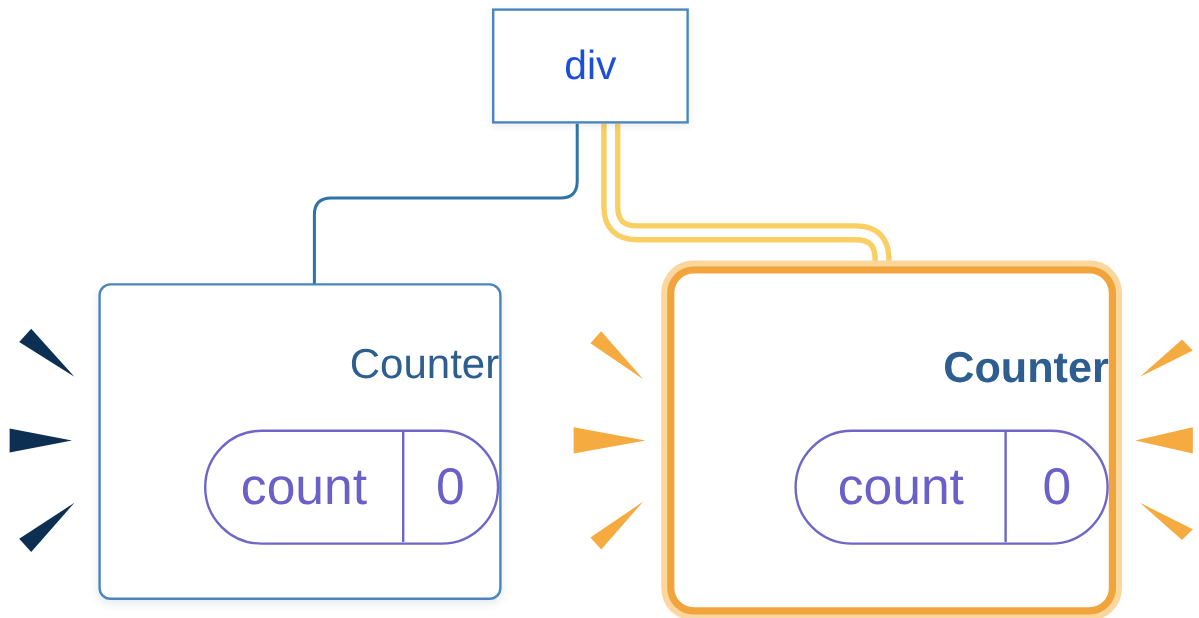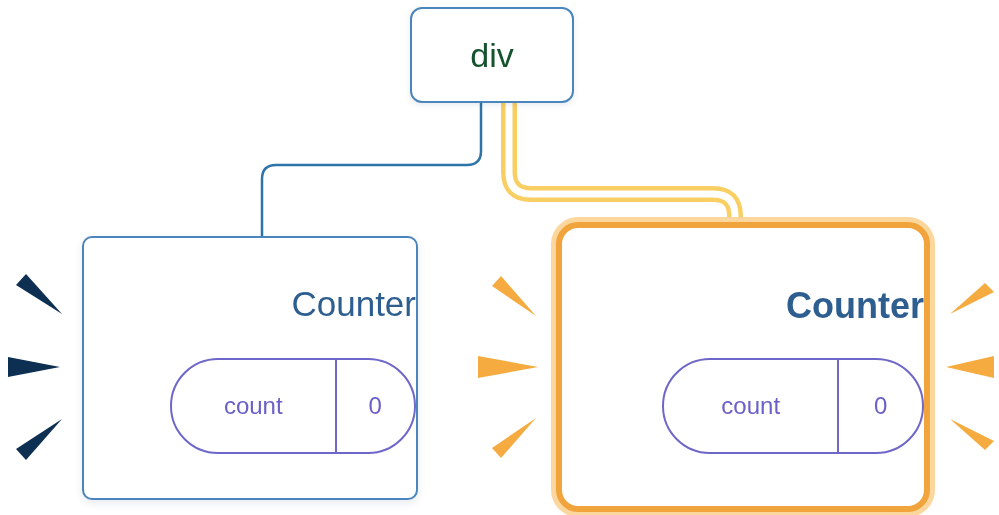--- a/index.html
+++ b/index.html
@@ -13,23 +13,23 @@
     overflow: hidden;
   }
   .wires { position: absolute; inset: 0; z-index: 0; }
 
   .node-div {
     position: absolute;
     left: 410px; top: 7px;
     width: 164px; height: 96px;
     background: #ffffff;
     border: 2.5px solid #4a86bd;
-    border-radius: 12px;
+    border-radius: 0;
     display: flex; align-items: center; justify-content: center;
-    font-size: 34px; color: #14532d;
+    font-size: 34px; color: #1d4ed8;
     box-shadow: 0 2px 6px rgba(23,51,94,0.10);
     z-index: 2;
   }
 
   .counter-card {
     position: absolute;
     background: #ffffff;
     display: flex; flex-direction: column; align-items: flex-end;
     z-index: 2;
   }
@@ -61,21 +61,21 @@
     border: 2.5px solid #6e66c8;
     border-radius: 60px;
     overflow: hidden;
     height: 96px;
     background: #ffffff;
   }
   .counter-card.left  .state-pill { width: 246px; margin-top: 32px; }
   .counter-card.right .state-pill { width: 262px; margin-top: 30px; }
   .pill-key, .pill-value {
     display: flex; align-items: center; justify-content: center;
-    font-size: 24px; color: #6a60c8;
+    font-size: 43px; color: #6a60c8;
   }
   .pill-key   { flex: 2.1; border-right: 2.5px solid #6e66c8; }
   .pill-value { flex: 1; }
 </style>
 </head>
 <body>
 
 <div class="canvas">
 
   <svg class="wires" width="999" height="515" viewBox="0 0 999 515" xmlns="http://www.w3.org/2000/svg">

